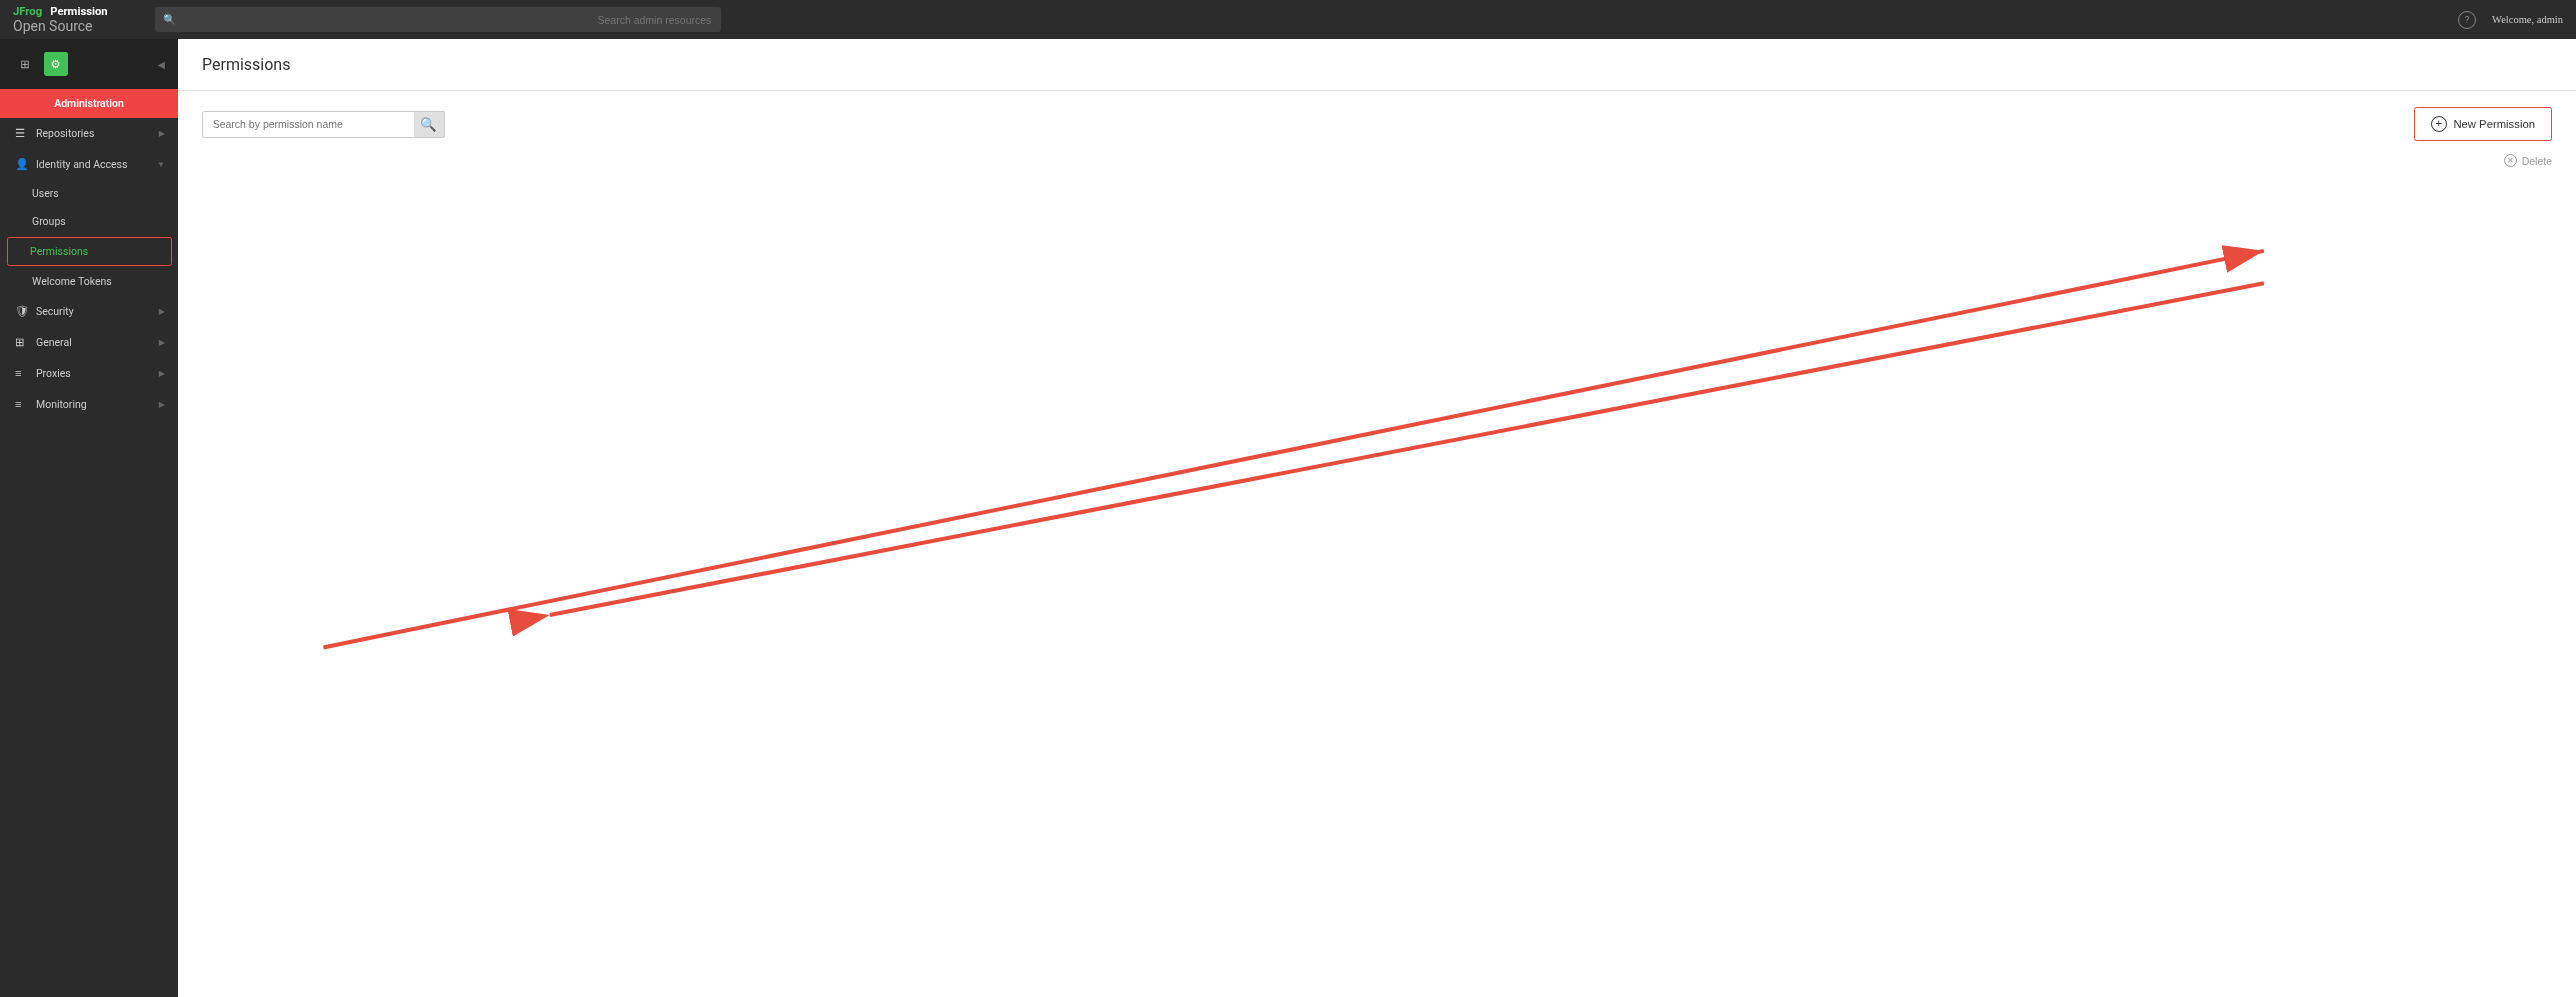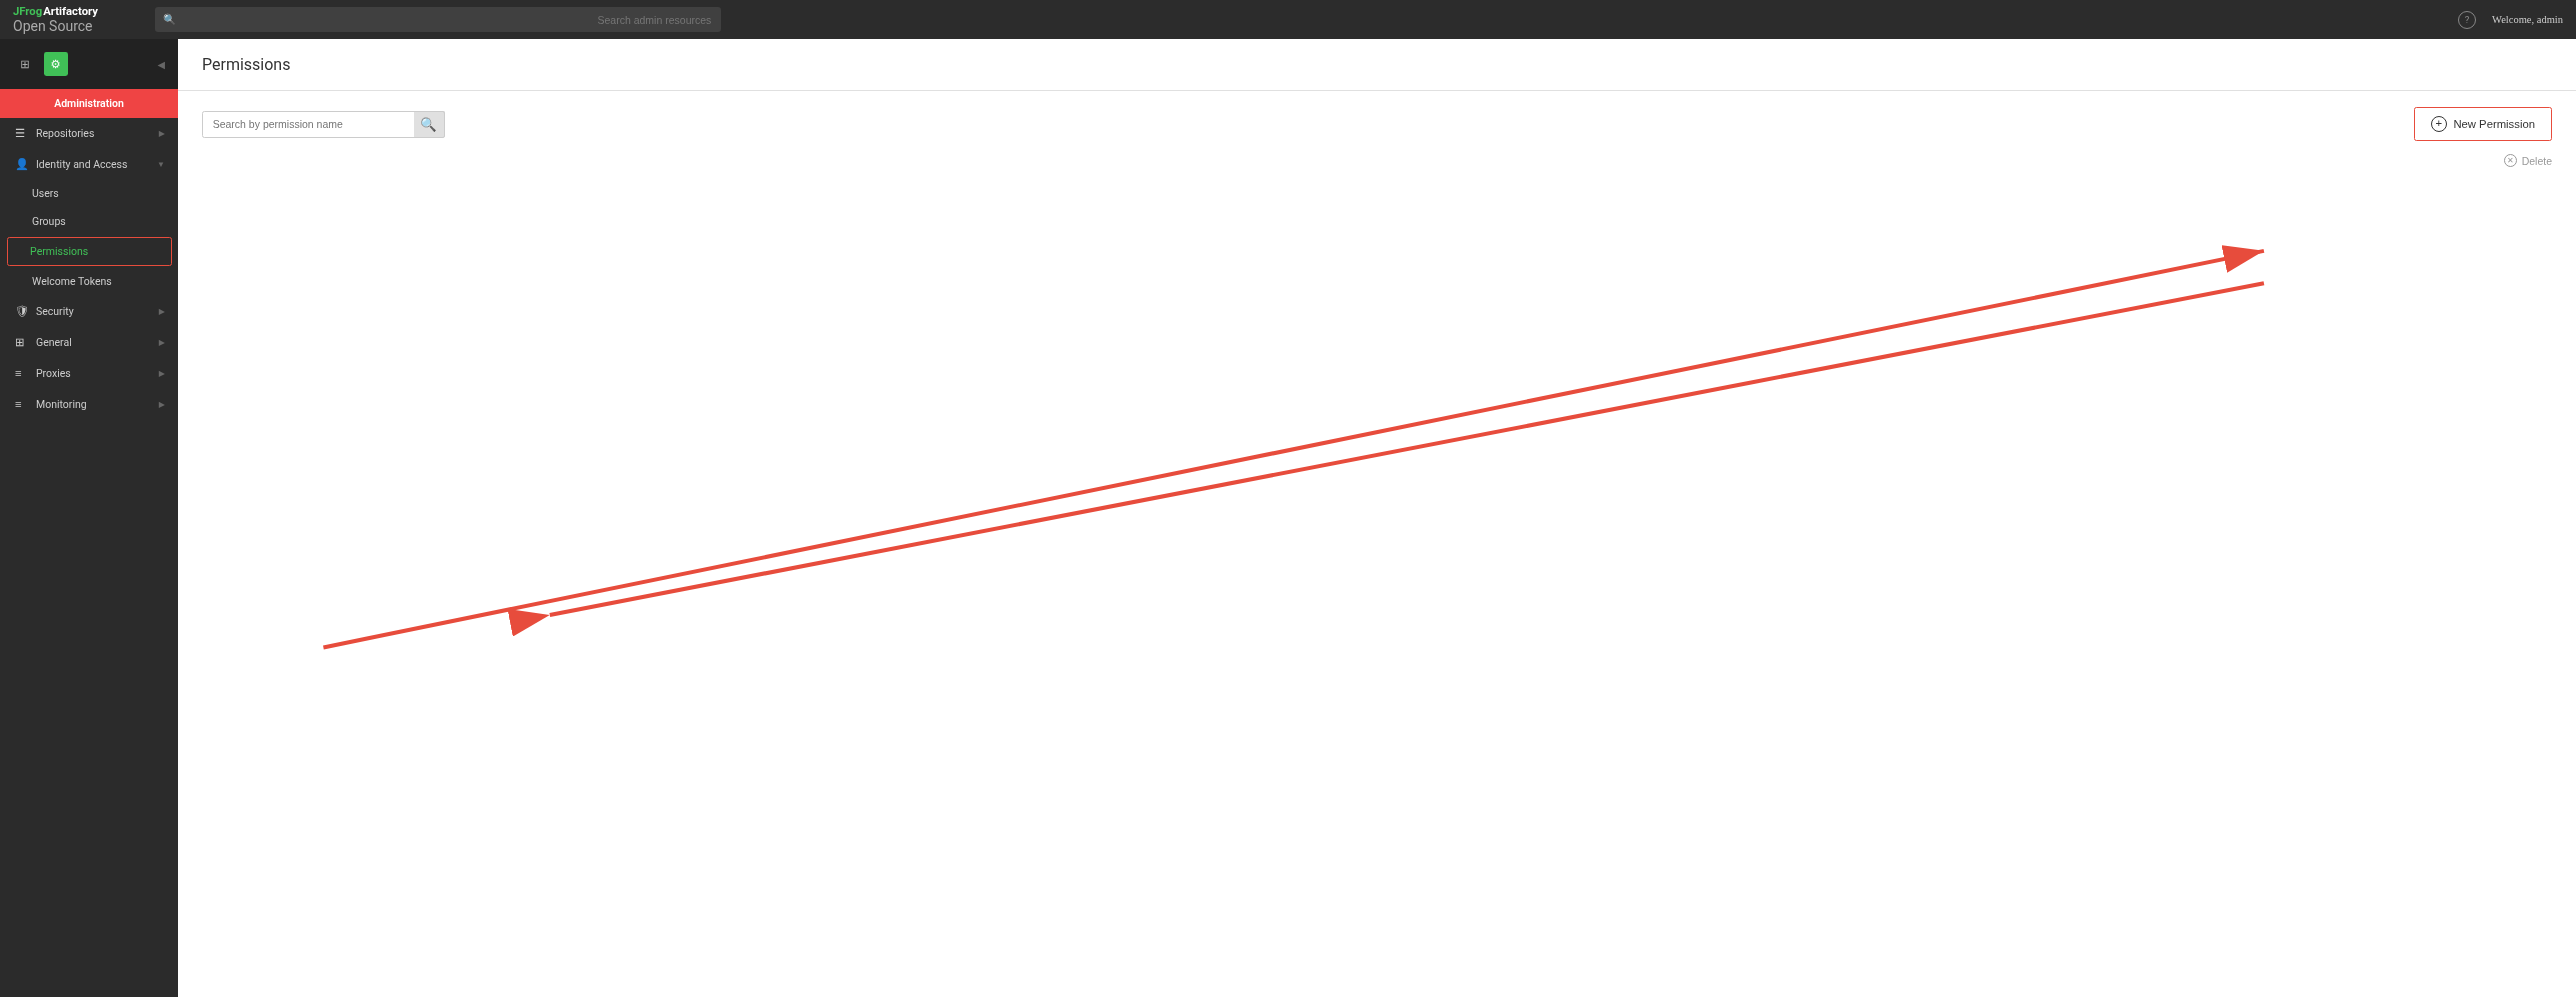--- a/index.html
+++ b/index.html
@@ -306,30 +306,30 @@
 
     
     .annotation-overlay {
       position: fixed;
       top: 0; left: 0;
       width: 100%; height: 100%;
       pointer-events: none;
       z-index: 9999;
     }
 
-    .logo-line1 { display: flex; gap: 1px; }
+    .logo-line1 { display: flex; gap: 8px; }
   </style>
 </head>
 <body>
 
 <div class="top-header">
   <div class="logo-area">
     <div class="logo-line1">
       <span class="logo-jfrog">JFrog</span>
-      <span class="logo-artifactory">Artifactory</span>
+      <span class="logo-artifactory">Permission</span>
     </div>
     <span class="logo-opensource">Open Source</span>
   </div>
 
   <div class="search-bar-container">
     <div class="search-bar-wrapper">
       <span class="search-icon-top">🔍</span>
       <input class="search-bar" type="text" placeholder="Search admin resources" style="">
     </div>
   </div>

